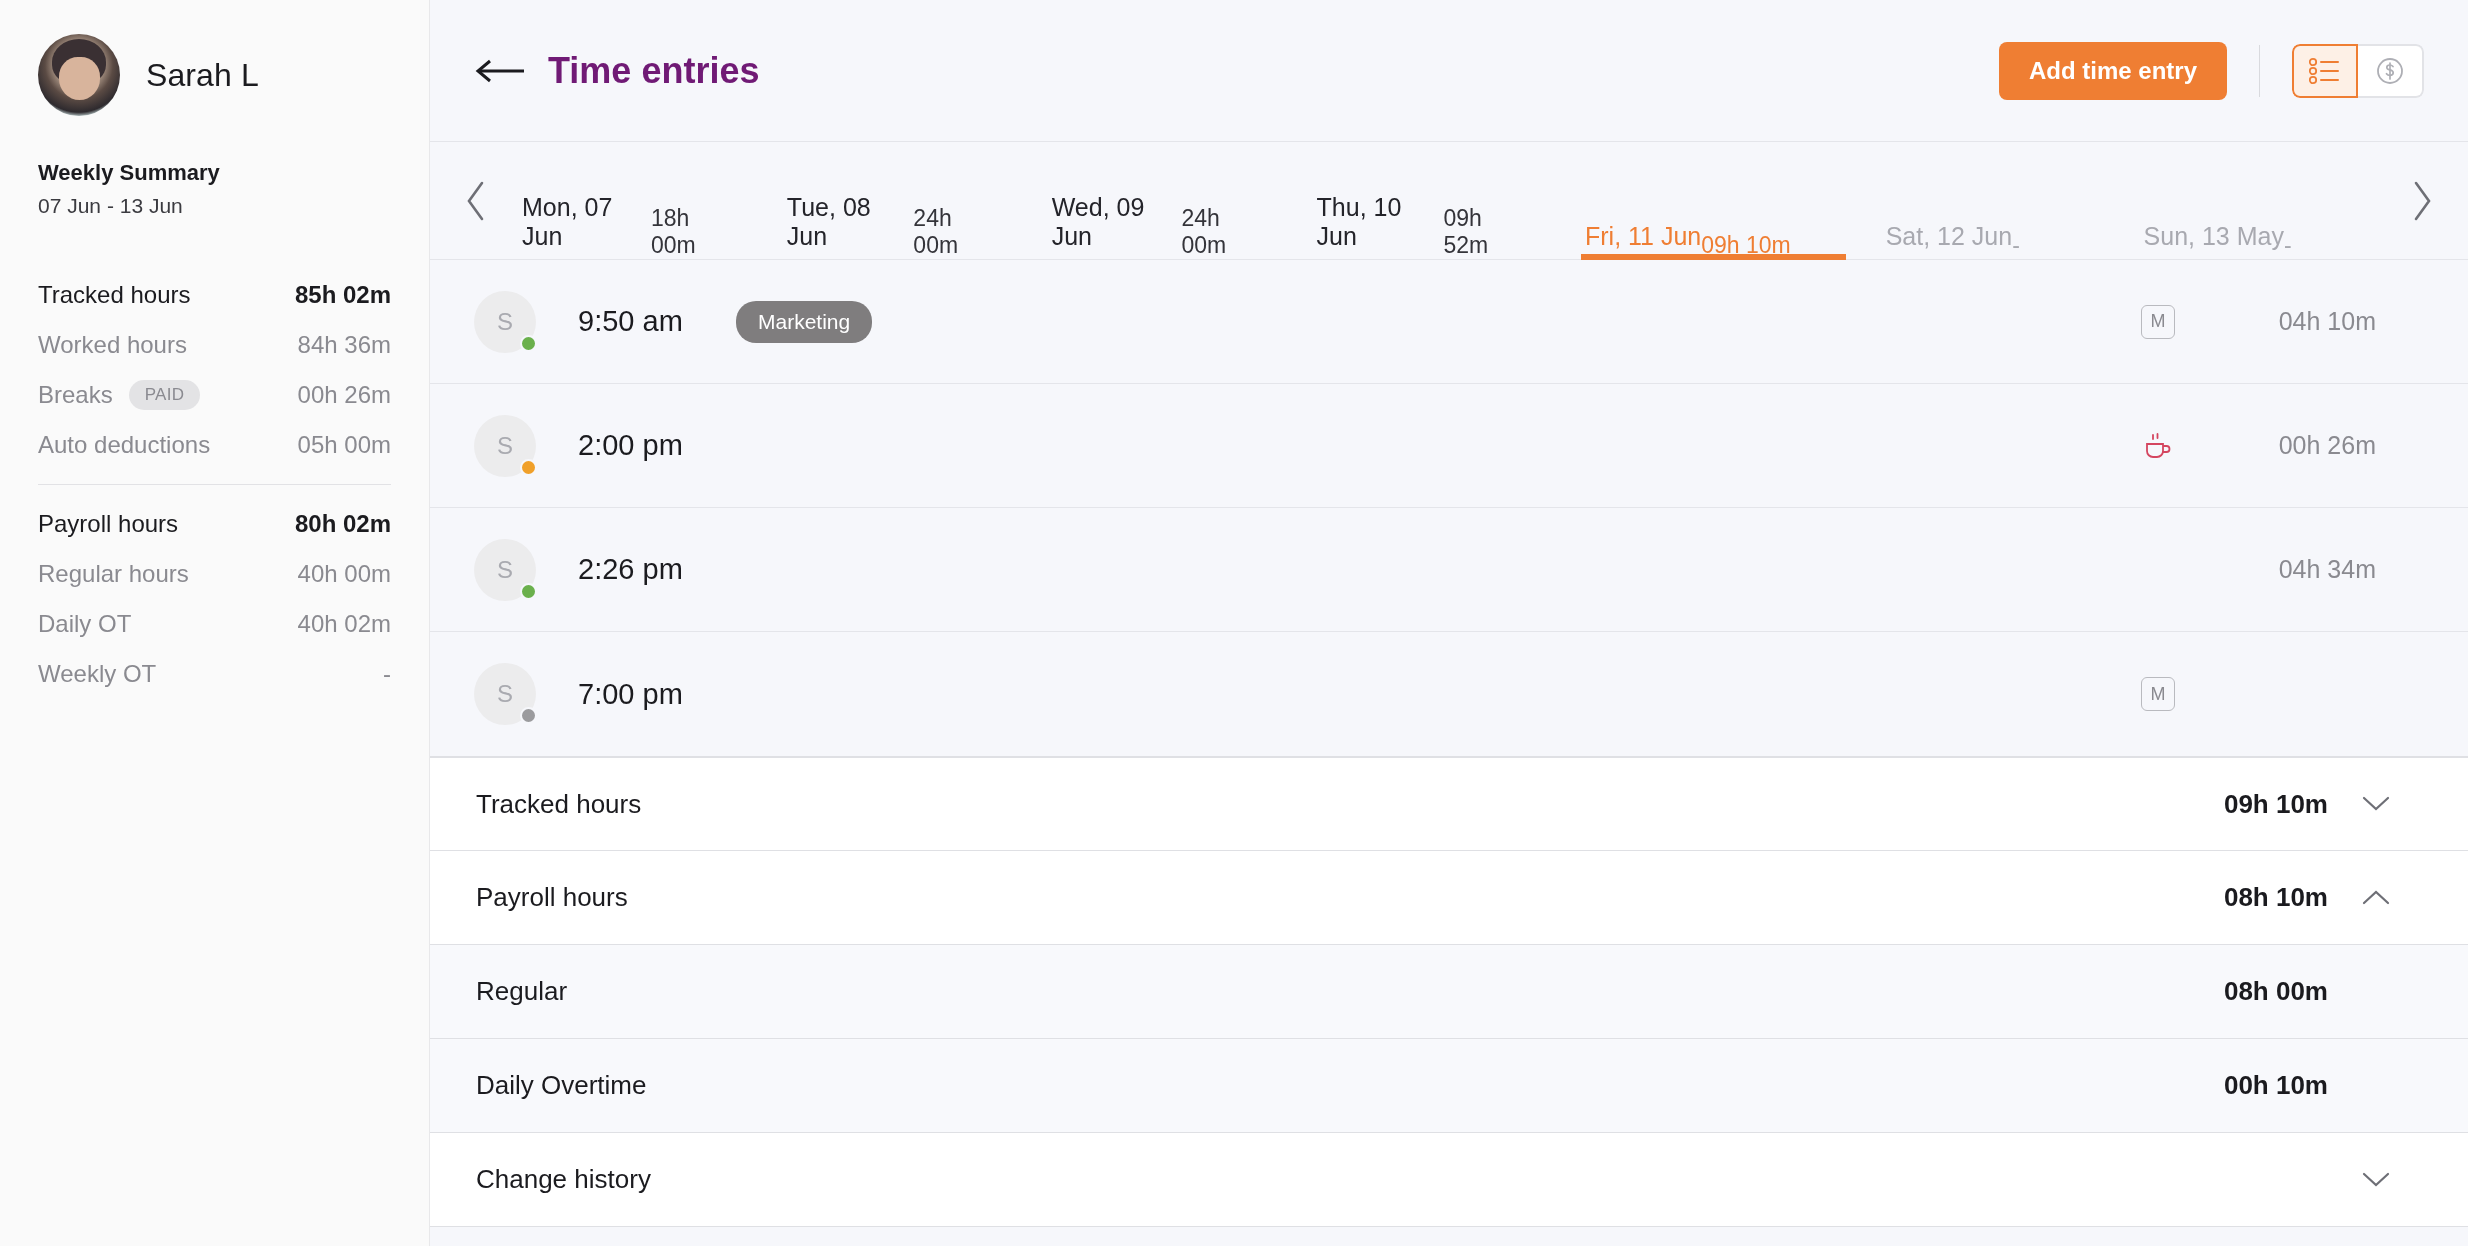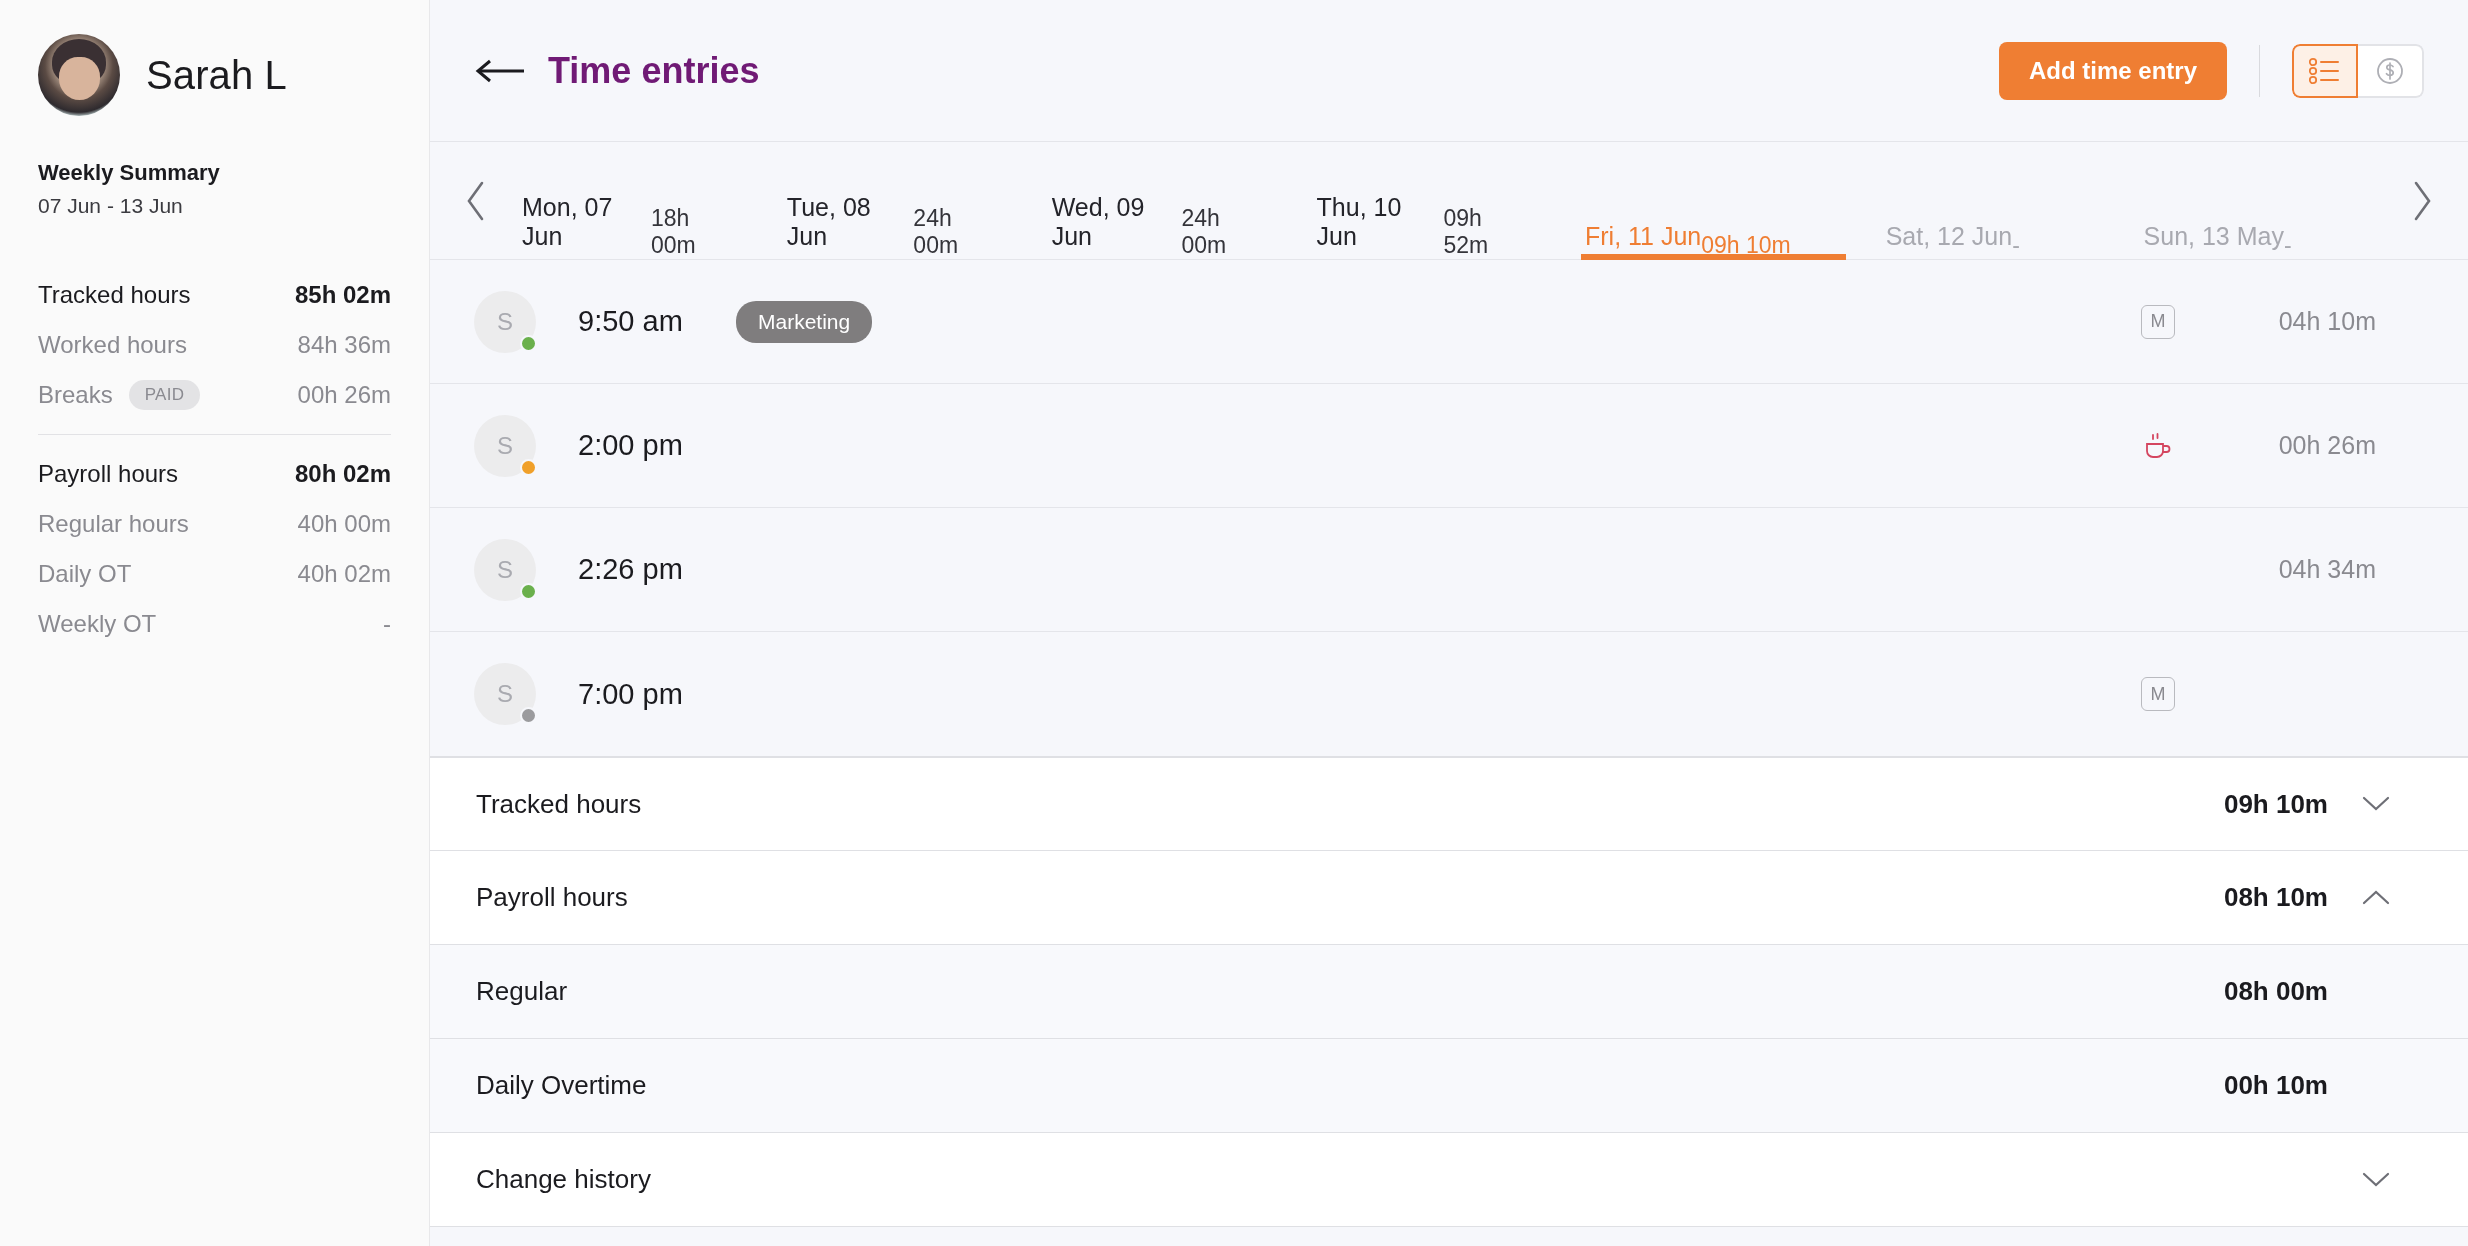--- a/index.html
+++ b/index.html
@@ -27,21 +27,21 @@
   .avatar-photo::before {
     content: ""; position: absolute; left: 17%; top: 6%;
     width: 66%; height: 56%; border-radius: 50% 50% 44% 44%;
     background: #3a3033;
   }
   .avatar-photo::after {
     content: ""; position: absolute; left: 25%; top: 28%;
     width: 50%; height: 52%; border-radius: 46% 46% 50% 50%;
     background: #d8b49c;
   }
-  .profile-name { font-size: 40px; color: #1b1b1f; font-weight: 400; letter-spacing: .1px; }
+  .profile-name { font-size: 32px; color: #1b1b1f; font-weight: 400; letter-spacing: .1px; }
 
   .summary-title { font-size: 22px; font-weight: 700; color: #1b1b1f; margin-bottom: 8px; }
   .summary-range { font-size: 21px; color: #3b3b40; margin-bottom: 42px; }
 
   .stat-row {
     display: flex; align-items: center; justify-content: space-between;
     height: 50px;
   }
   .stat-label { font-size: 24px; color: #8a8a90; display: flex; align-items: center; gap: 16px; }
   .stat-row.strong .stat-label { color: #1b1b1f; }
@@ -174,20 +174,24 @@
       <span class="stat-label">Worked hours</span>
       <span class="stat-value">84h 36m</span>
     </div>
     <div class="stat-row">
       <span class="stat-label">
         <span>Breaks</span>
         <span class="paid-pill">PAID</span>
       </span>
       <span class="stat-value">00h 26m</span>
     </div>
+    <div class="stat-row">
+      <span class="stat-label">Auto deductions</span>
+      <span class="stat-value">05h 00m</span>
+    </div>
 
     <div class="stat-divider"></div>
 
     <div class="stat-row strong">
       <span class="stat-label">Payroll hours</span>
       <span class="stat-value">80h 02m</span>
     </div>
     <div class="stat-row">
       <span class="stat-label">Regular hours</span>
       <span class="stat-value">40h 00m</span>

